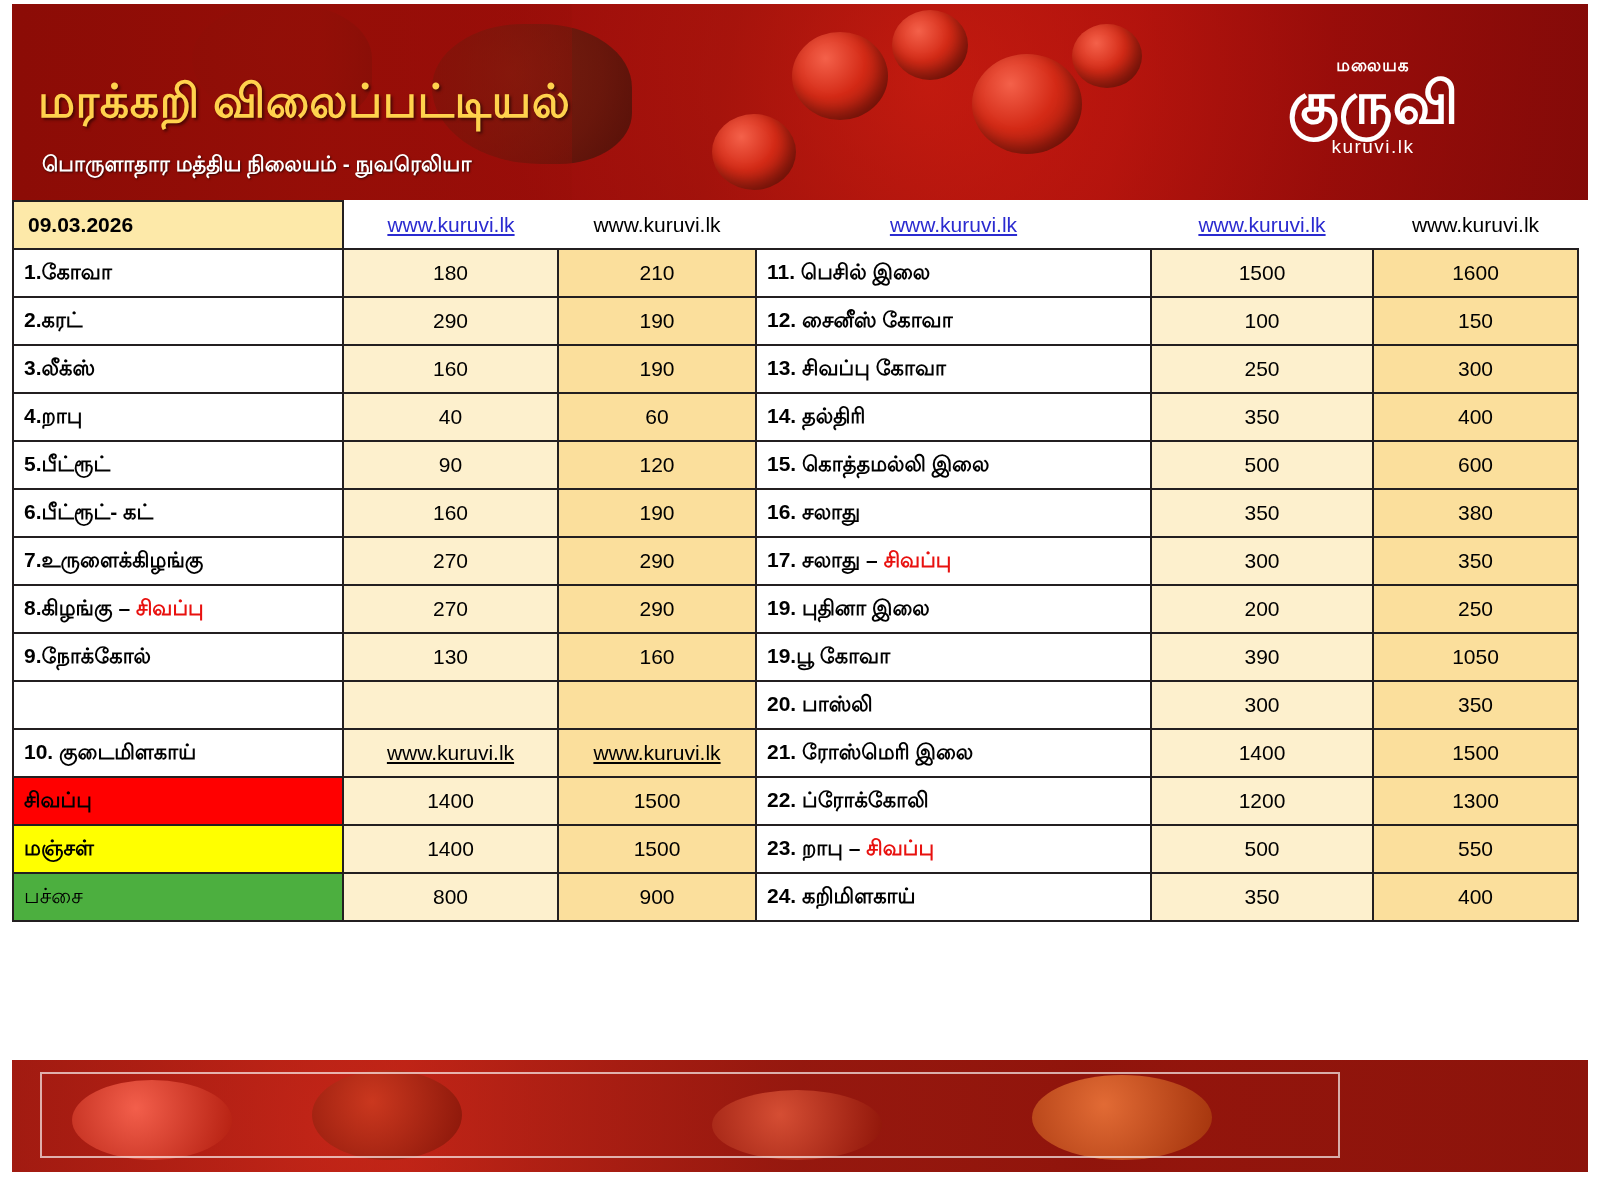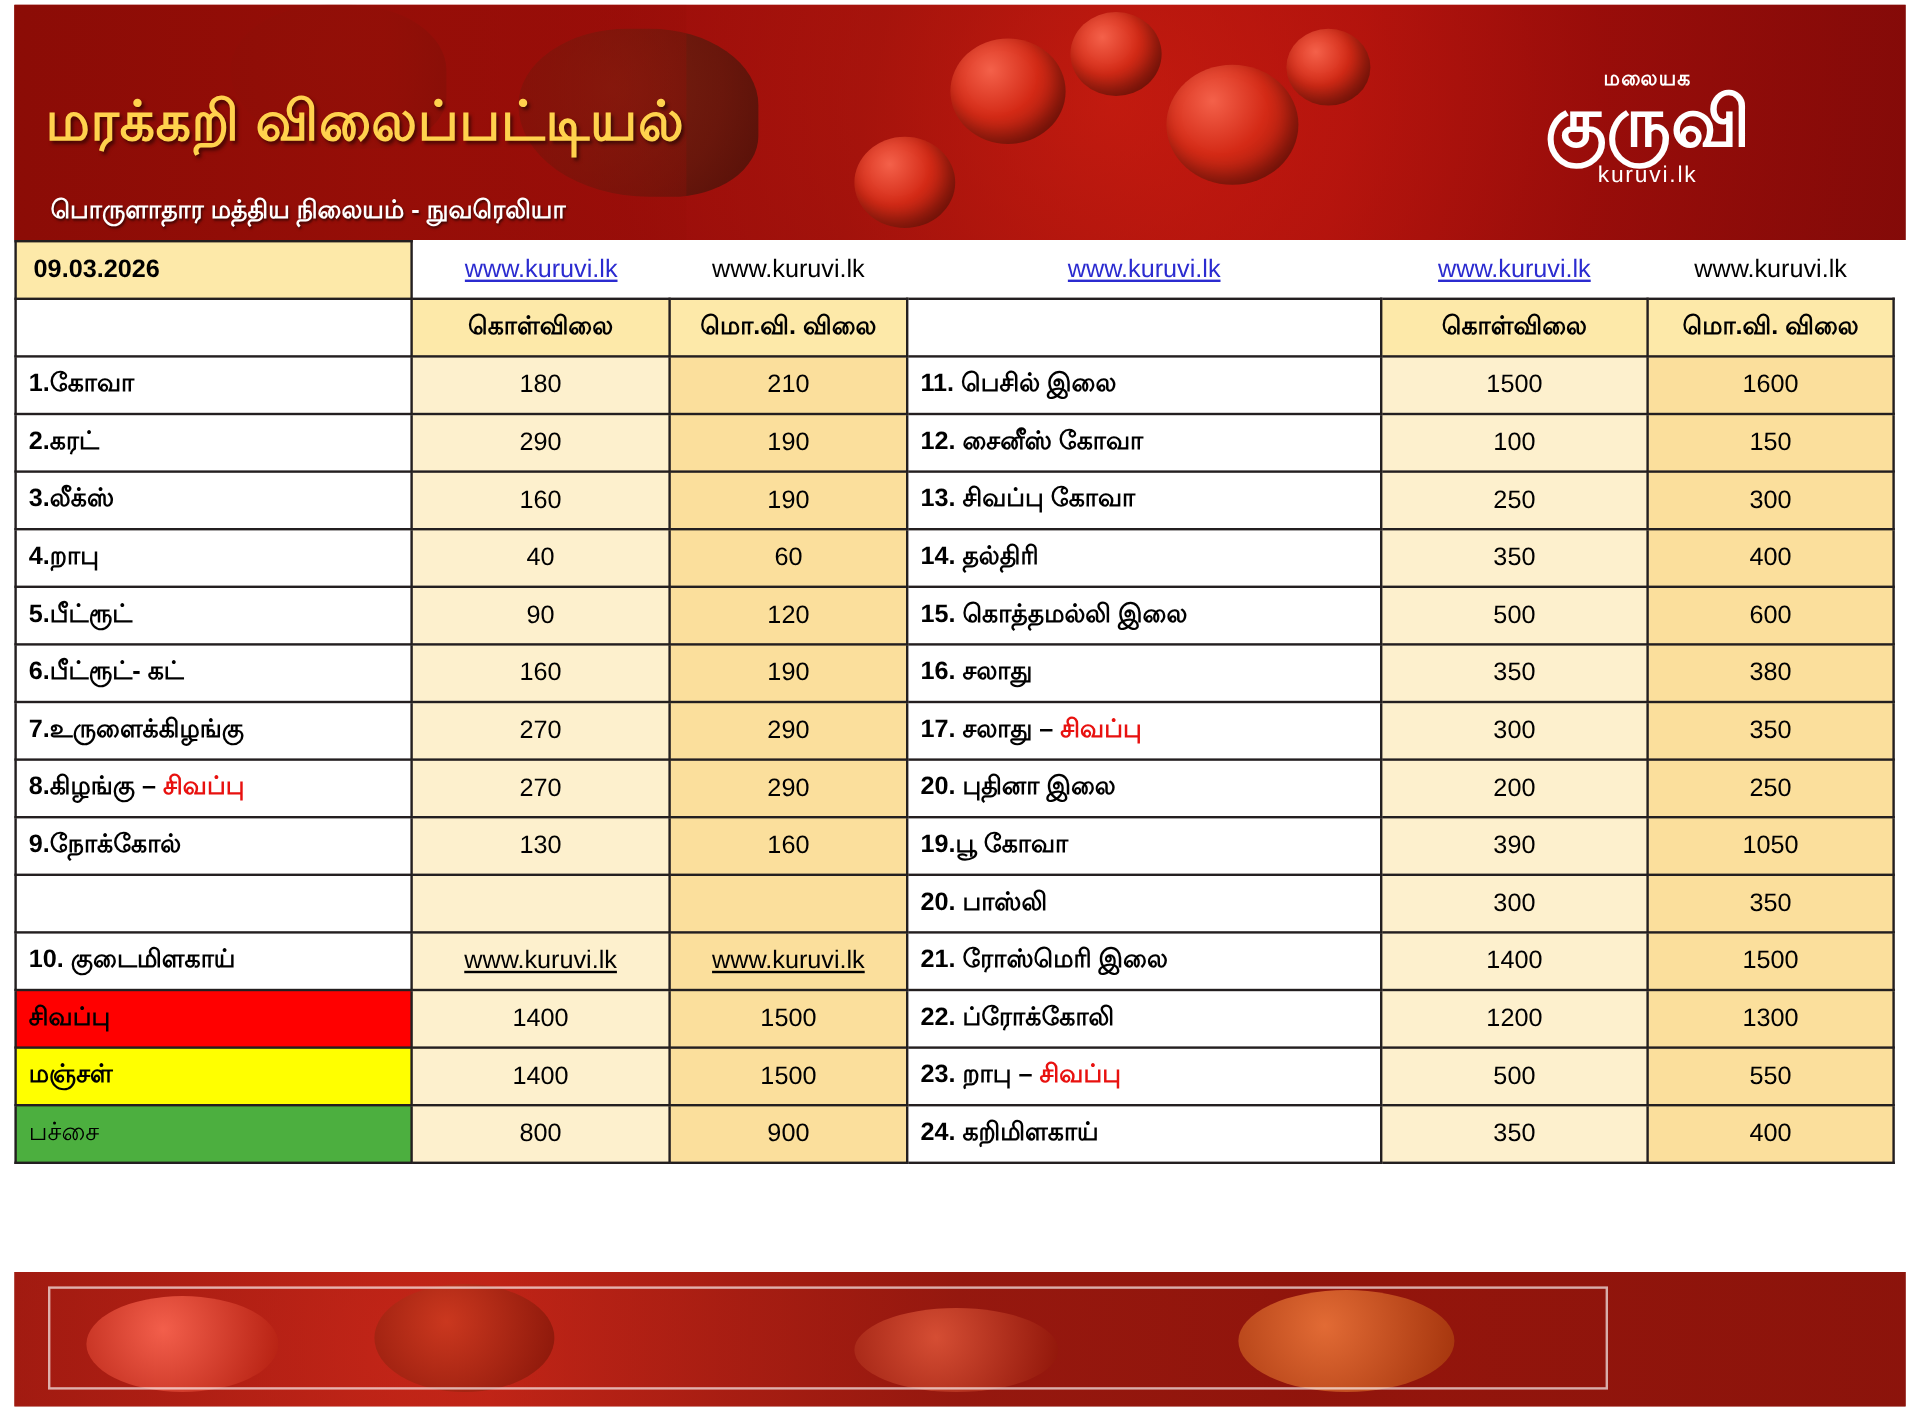--- a/index.html
+++ b/index.html
@@ -56,21 +56,21 @@
     font-size: 46px;
     font-weight: bold;
     color: #ffd24d;
     letter-spacing: 0.5px;
     text-shadow: 2px 2px 3px rgba(0,0,0,0.5);
     white-space: nowrap;
   }
   .title-sub {
     position: absolute;
     left: 30px;
-    top: 160px;
+    top: 148px;
     font-size: 21px;
     font-weight: bold;
     color: #ffffff;
     text-shadow: 1px 1px 2px rgba(0,0,0,0.6);
     white-space: nowrap;
   }
   .logo-box {
     position: absolute;
     right: 90px;
     top: 52px;
@@ -239,28 +239,20 @@
 
         <tr class="row-date">
           <td class="date-cell">09.03.2026</td>
           <td class="url-cell link">www.kuruvi.lk</td>
           <td class="url-cell">www.kuruvi.lk</td>
           <td class="url-cell link">www.kuruvi.lk</td>
           <td class="url-cell link">www.kuruvi.lk</td>
           <td class="url-cell">www.kuruvi.lk</td>
         </tr>
 
-        <tr>
-          <td class="hdr-blank"></td>
-          <td class="hdr-cell">கொள்விலை</td>
-          <td class="hdr-cell">மொ.வி. விலை</td>
-          <td class="hdr-blank"></td>
-          <td class="hdr-cell">கொள்விலை</td>
-          <td class="hdr-cell">மொ.வி. விலை</td>
-        </tr>
 
         <tr>
           <td class="name-cell">1.கோவா</td>
           <td class="num buy-col">180</td>
           <td class="num sell-col">210</td>
           <td class="name-cell">11. பெசில் இலை</td>
           <td class="num buy-col">1500</td>
           <td class="num sell-col">1600</td>
         </tr>
         <tr>
@@ -309,21 +301,21 @@
           <td class="num sell-col">290</td>
           <td class="name-cell">17. சலாது – <span class="red-txt">சிவப்பு</span></td>
           <td class="num buy-col">300</td>
           <td class="num sell-col">350</td>
         </tr>
 
         <tr>
           <td class="name-cell"><span>8.கிழங்கு – </span><span class="red-txt">சிவப்பு</span></td>
           <td class="num buy-col">270</td>
           <td class="num sell-col">290</td>
-          <td class="name-cell"><span>20. புதினா இலை</span></td>
+          <td class="name-cell"><span>19. புதினா இலை</span></td>
           <td class="num buy-col">200</td>
           <td class="num sell-col">250</td>
         </tr>
         <tr>
           <td class="name-cell">9.நோக்கோல்</td>
           <td class="num buy-col">130</td>
           <td class="num sell-col">160</td>
           <td class="name-cell">19.பூ கோவா</td>
           <td class="num buy-col">390</td>
           <td class="num sell-col">1050</td>

